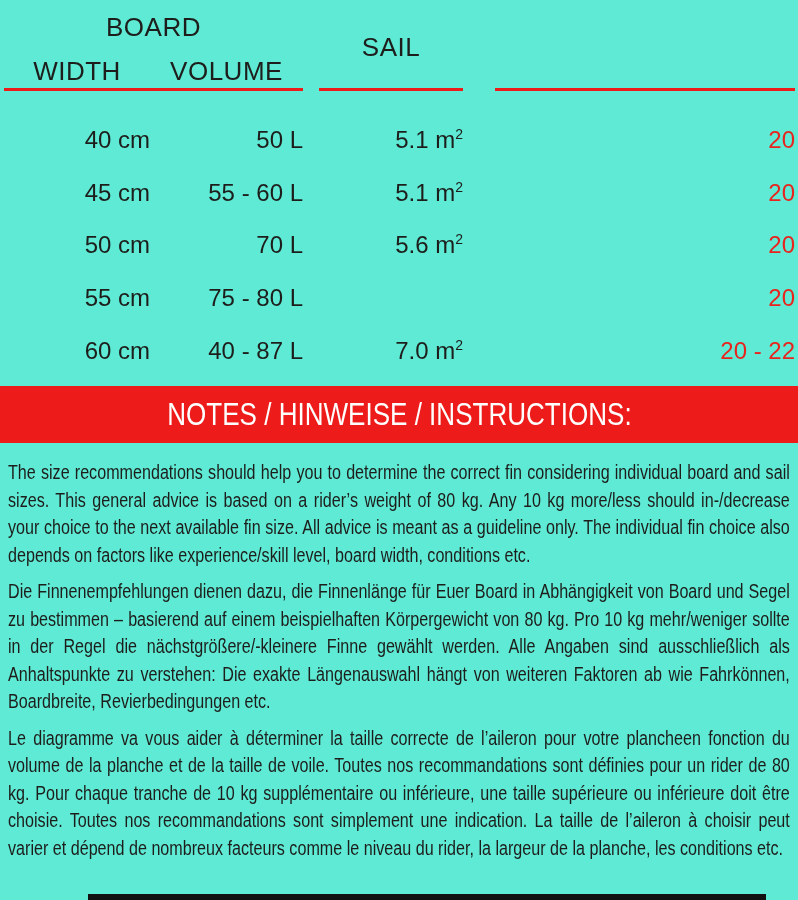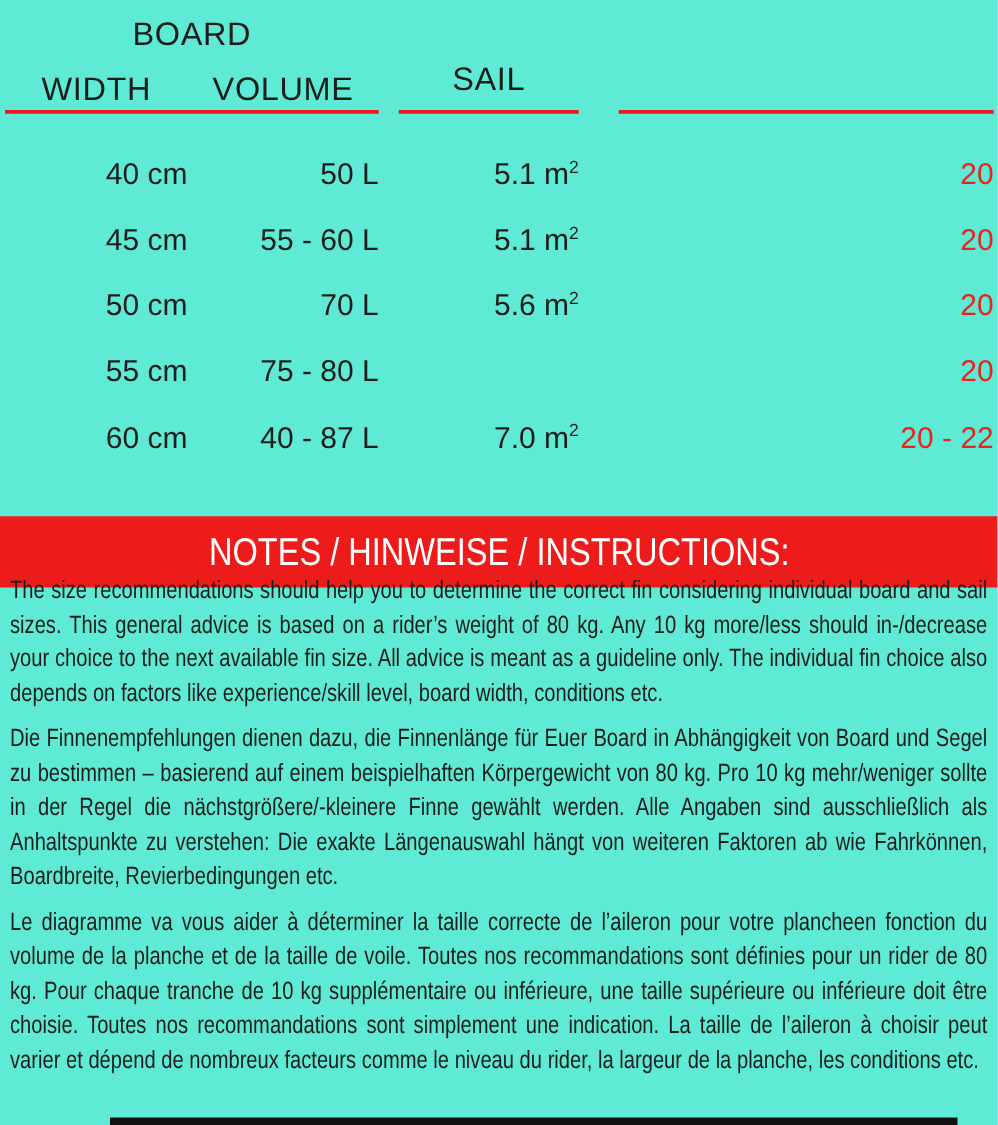--- a/index.html
+++ b/index.html
@@ -12,39 +12,39 @@
   *{ box-sizing: border-box; margin:0; padding:0; }
   body{ background:#ffffff; font-family:"Liberation Sans","DejaVu Sans",sans-serif; }
   .sheet{
     position:relative; width:798px; height:900px; background:#5eead4;
     overflow:hidden; color:var(--ink);
   }
   .abs{ position:absolute; }
   
   .hdr{ font-size:26px; letter-spacing:0.5px; text-align:center; white-space:nowrap; color:var(--ink); }
   .board-label{ left:4px; width:299px; top:12px; }
-  .sail-label{ left:319px; width:144px; top:48px; }
+  .sail-label{ left:319px; width:144px; top:32px; }
   .speed-label{ left:495px; width:300px; top:32px; }
   .width-label{ left:4px; width:146px; top:56px; }
   .volume-label{ left:150px; width:153px; top:56px;text-align:center; }
   .rule{ height:3px; background:var(--accent); top:88px; }
   .rule-board{ left:4px; width:299px; }
   .rule-sail{ left:319px; width:144px; }
   .rule-speed{ left:495px; width:300px; }
   
   .trow{ left:0; width:798px; height:30px; }
   .cell{ position:absolute; font-size:24px; text-align:right; white-space:nowrap; line-height:30px; color:var(--ink); }
   .c-width{ left:4px; width:146px; }
   .c-volume{ left:150px; width:153px; }
   .c-sail{ left:319px; width:144px; }
   .c-speed{ left:495px; width:300px; color:var(--value-red); }
   .c-sail sup{ font-size:14px; line-height:0; }
   
   .banner{
-    left:0; top:413px; width:798px; height:57px;
+    left:0; top:386px; width:798px; height:57px;
     background:var(--accent); text-align:center;
   }
   .banner-title{
     display:inline-block; color:var(--banner-ink); font-size:31px; line-height:57px;
     white-space:nowrap; transform:scaleX(0.84); transform-origin:center center;
   }
   
   .notes{ left:8px; top:459px; width:782px; }
   .note-p{
     width:970px; transform:scaleX(0.806); transform-origin:0 0;

